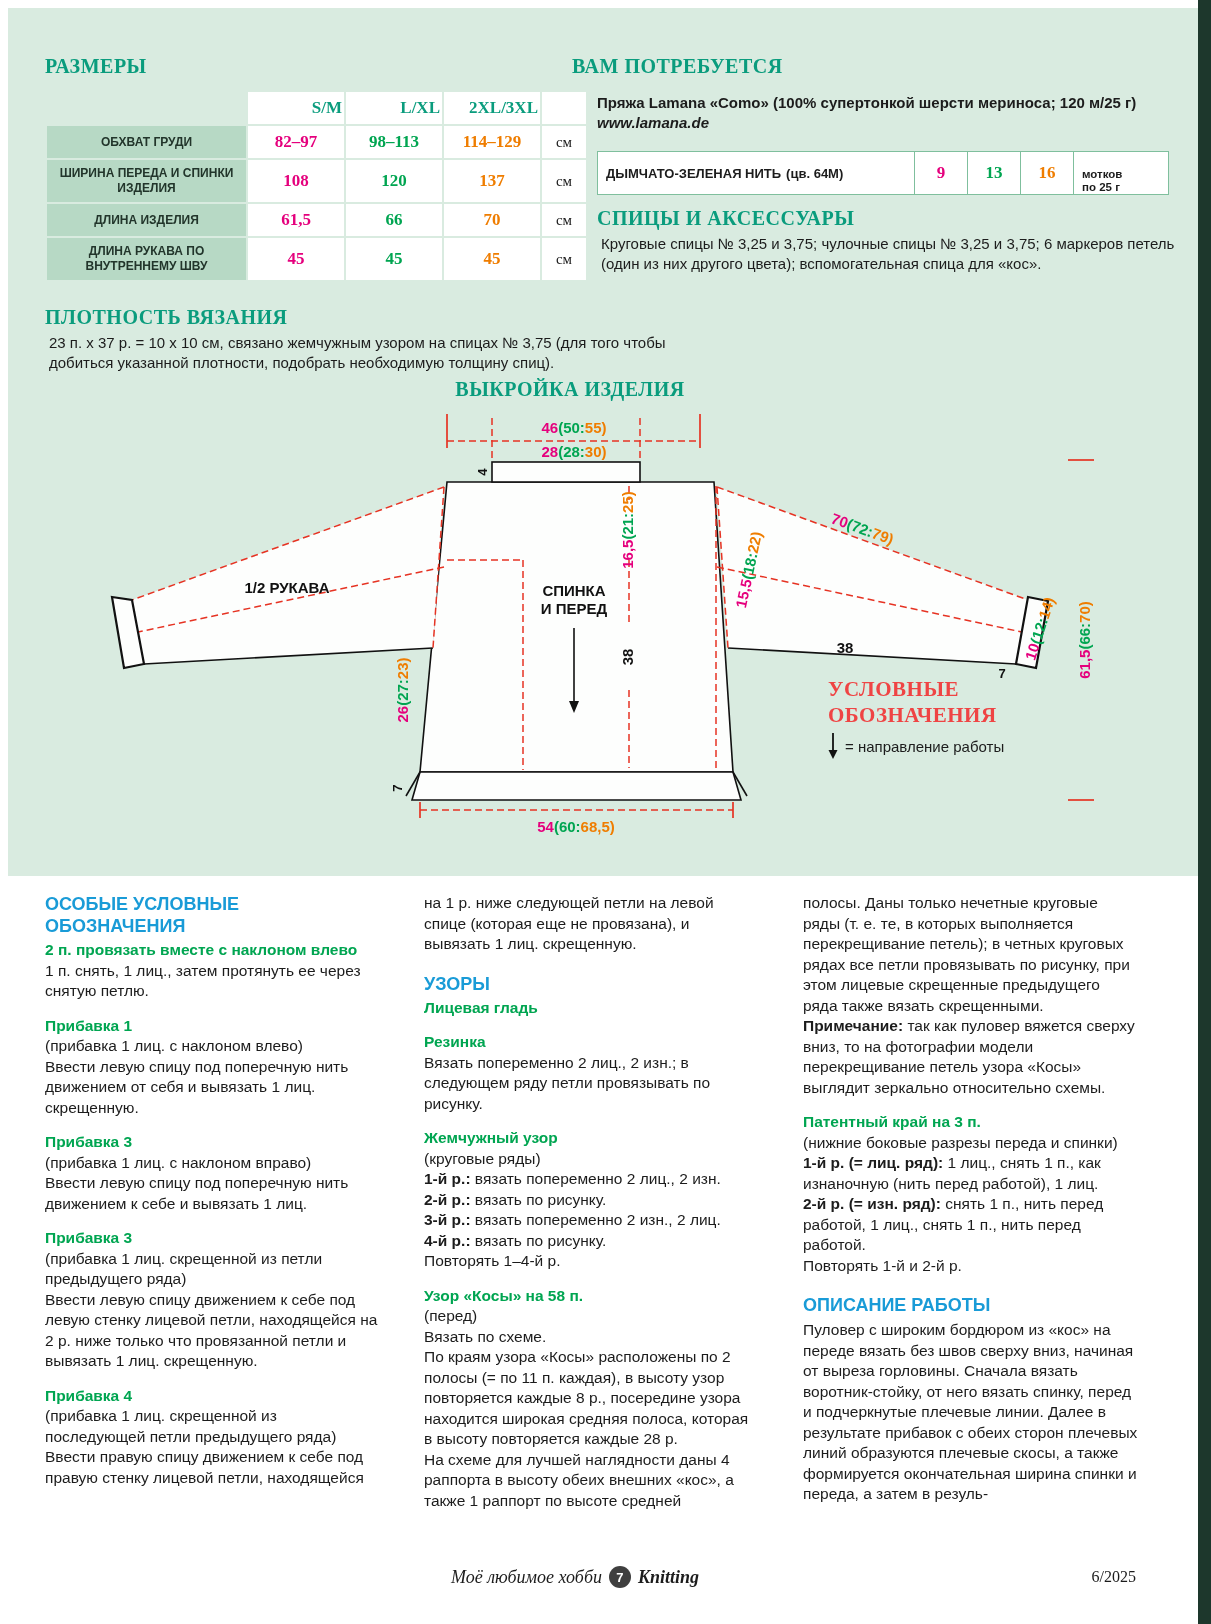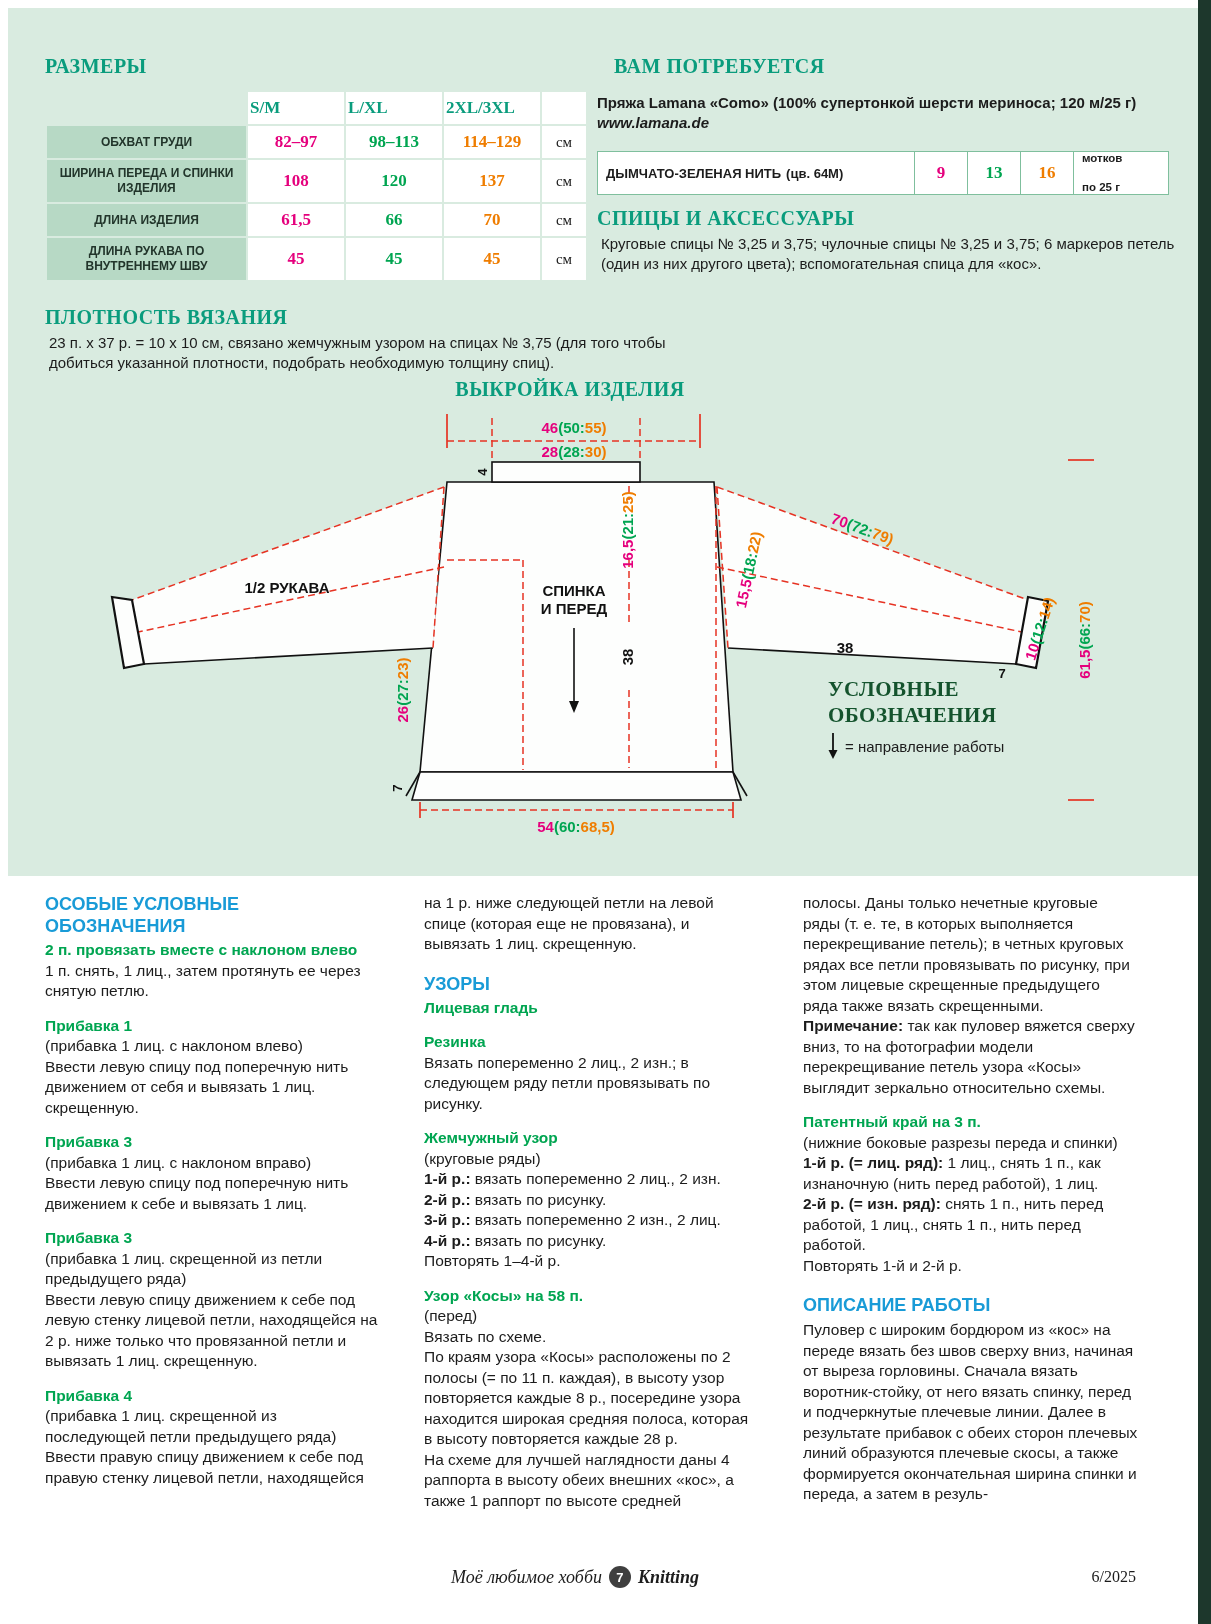--- a/index.html
+++ b/index.html
@@ -6,49 +6,49 @@
   .page{position:relative;width:1211px;height:1624px;background:#ffffff;font-family:"Liberation Sans",sans-serif;overflow:hidden;color:#1c1c1c;}
   .panel{position:absolute;left:8px;top:8px;width:1190px;height:868px;background:#d9ebe0;}
   .edge-strip{position:absolute;right:0;top:0;width:13px;height:1624px;background:#1d372c;}
 
   .teal-h{position:absolute;margin:0;font-family:"Liberation Serif",serif;font-weight:bold;color:#0a9c7d;font-size:20px;letter-spacing:.5px;}
 
   
   .sizes-table{position:absolute;left:45px;top:90px;border-collapse:separate;border-spacing:2px;}
   .sizes-table td{vertical-align:middle;}
   td.corner{background:transparent;width:183px;}
-  td.hdr{background:#fff;width:92px;text-align:left;font-family:"Liberation Serif",serif;font-weight:bold;font-size:17px;color:#0a9c7d;padding:6px 2px;}
+  td.hdr{background:#fff;width:92px;text-align:right;font-family:"Liberation Serif",serif;font-weight:bold;font-size:17px;color:#0a9c7d;padding:6px 2px;}
   td.hdr-unit{background:#fff;width:42px;}
   td.lbl{background:#b7d9c5;width:183px;text-align:center;font-size:12px;font-weight:bold;color:#22352b;padding:6px 8px;line-height:15px;}
   td.val{background:#fff;text-align:center;font-family:"Liberation Serif",serif;font-weight:bold;font-size:17px;padding:6px 2px;}
   td.unit{background:#fff;text-align:center;font-family:"Liberation Serif",serif;font-size:15px;width:42px;}
   .c1{color:#e5007d}.c2{color:#00a551}.c3{color:#ef7d00}
 
   
   .yarn-text{position:absolute;left:597px;top:93px;width:580px;font-size:15px;line-height:20px;font-weight:bold;margin:0;}
   .yarn-url{display:block;font-style:italic;}
   .yarn-row{position:absolute;left:597px;top:151px;width:572px;height:44px;display:flex;border:1px solid #7fbf9d;background:#fff;box-sizing:border-box;}
   .yr-label{flex:0 0 300px;display:flex;align-items:center;padding:0 8px;font-size:13px;font-weight:bold;gap:5px;}
   .yr-val{flex:0 0 52px;display:flex;align-items:center;justify-content:center;border-left:1px solid #7fbf9d;font-family:"Liberation Serif",serif;font-weight:bold;font-size:17px;}
-  .yr-unit{flex:1;border-left:1px solid #7fbf9d;display:flex;flex-direction:column;justify-content:space-between;padding-left:8px;font-size:11.5px;font-weight:bold;line-height:13px;}
+  .yr-unit{flex:1;border-left:1px solid #7fbf9d;display:flex;flex-direction:column;justify-content:flex-end;padding-left:8px;font-size:11.5px;font-weight:bold;line-height:13px;}
   .plain-text{position:absolute;margin:4px;font-size:15px;line-height:20px;}
 
   
   #schem{position:absolute;left:0;top:400px;width:1211px;height:465px;}
   #schem text{font:bold 15px "Liberation Sans",sans-serif;fill:#111;}
   #schem text.small{font-size:13px;}
   .rd{stroke:#e63323;stroke-width:1.7;}
   .rdd{stroke:#e63323;stroke-width:1.5;stroke-dasharray:7 4;fill:none;}
   .shape{fill:#fdfefd;stroke:#111;stroke-width:1.6;}
   .thick{stroke-width:2.2;}
   .fillonly{fill:#fdfefd;stroke:none;}
   .bk{stroke:#111;stroke-width:1.6;}
   tspan.pk{fill:#e5007d}tspan.gr{fill:#00a551}tspan.or{fill:#ef7d00}
 
-  .legend-h{position:absolute;left:828px;top:676px;margin:0;font-family:"Liberation Serif",serif;font-weight:bold;color:#14532d;font-size:21px;line-height:26px;letter-spacing:.5px;}
+  .legend-h{position:absolute;left:828px;top:676px;margin:0;font-family:"Liberation Serif",serif;font-weight:bold;color:#ef4444;font-size:21px;line-height:26px;letter-spacing:.5px;}
   .legend-row{position:absolute;left:826px;top:732px;display:flex;align-items:center;gap:5px;font-size:15px;}
 
   
   .cols{position:absolute;left:45px;top:893px;width:1069px;display:flex;gap:44px;}
   .col{flex:0 0 335px;}
   .col p{margin:0;font-size:15.5px;line-height:20.5px;}
   .bh{margin:0;font-size:18px;line-height:22px;font-weight:bold;color:#199bd7;}
   .gt{color:#00a551;font-weight:bold;margin-top:14px !important;}
   .gt.tight{margin-top:3px !important;}
   .mt-s{margin-top:4px !important;}
@@ -102,21 +102,21 @@
     <tr>
       <td class="lbl">ДЛИНА РУКАВА ПО ВНУТРЕННЕМУ ШВУ</td>
       <td class="val c1">45</td>
       <td class="val c2">45</td>
       <td class="val c3">45</td>
       <td class="unit">см</td>
     </tr>
   </tbody>
     </table>
 
-  <h2 class="teal-h" style="left:614px;top:55px;">ВАМ ПОТРЕБУЕТСЯ</h2>
+  <h2 class="teal-h" style="left:572px;top:55px;">ВАМ ПОТРЕБУЕТСЯ</h2>
   <p class="yarn-text"><span>Пряжа Lamana «Como» (100% супертонкой шерсти мериноса; 120 м/25 г)</span><span class="yarn-url">www.lamana.de</span></p>
   <div class="yarn-row">
     <div class="yr-label">
         <span>ДЫМЧАТО-ЗЕЛЕНАЯ НИТЬ</span>
         <span>(цв. 64М)</span>
       </div>
     <div class="yr-val c1">9</div>
     <div class="yr-val c2">13</div>
     <div class="yr-val c3">16</div>
     <div class="yr-unit">

